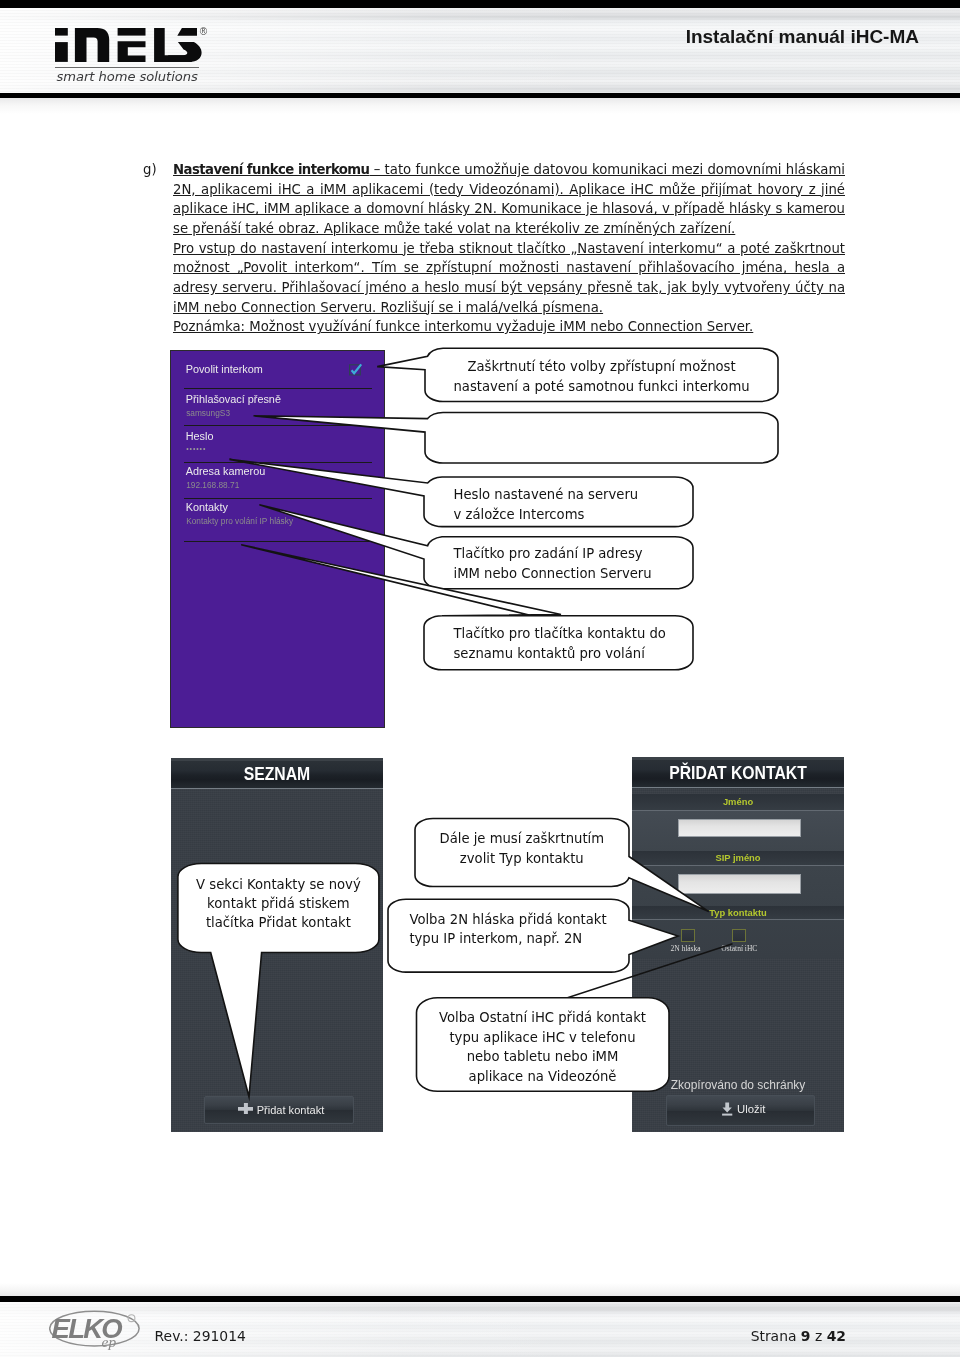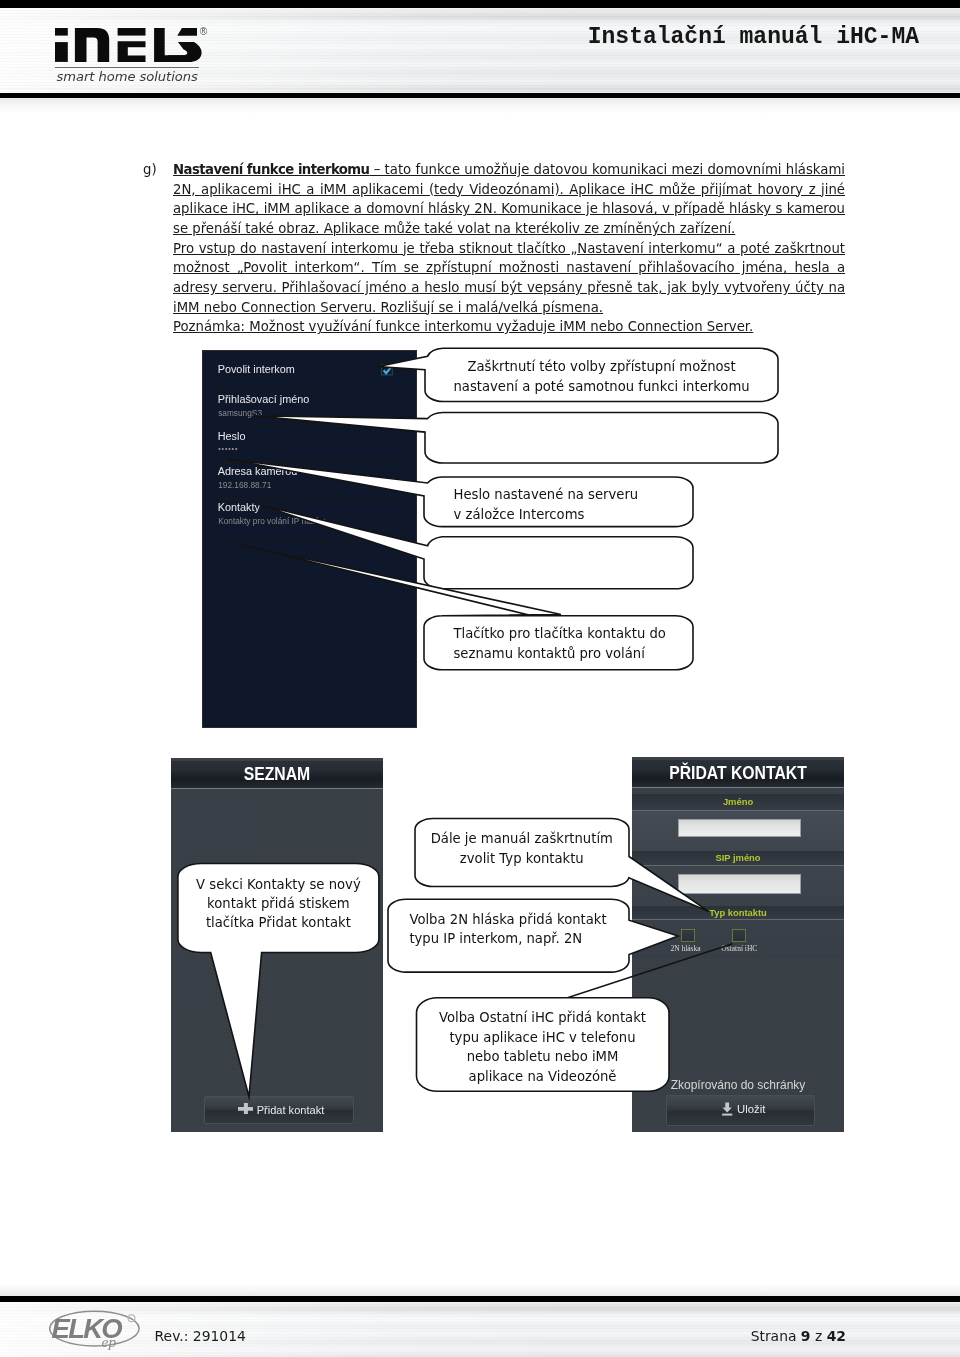--- a/index.html
+++ b/index.html
@@ -26,37 +26,37 @@
   .hdr-fade{position:absolute;left:0;top:98px;width:960px;height:16px;
       background:linear-gradient(to bottom,#e9e9ea 0%,#f7f7f7 45%,#ffffff 100%);}
 
   .logo-wrap{position:absolute;left:55.2px;top:28.2px;width:160px;height:52px;}
   .logo-mark{position:absolute;left:0;top:0;}
   .logo-reg{position:absolute;left:144.5px;top:-2px;font-size:10px;color:#4a4a4a;}
   .logo-rule{position:absolute;left:0;top:38.5px;width:143.4px;height:1px;background:#6a6a6a;}
   .logo-sub{position:absolute;left:1.3px;top:41.2px;font-size:13.1px;color:#39393b;letter-spacing:-0.05px;
       font-family:"DejaVu Sans",sans-serif;white-space:nowrap;font-style:italic;}
 
-  .hdr-title{position:absolute;right:41px;top:24px;font-size:23px;font-weight:bold;line-height:26px;
+  .hdr-title{position:absolute;right:41px;top:24px;font-size:19px;font-weight:bold;line-height:26px;
       color:#161616;white-space:nowrap;
-      font-family:Liberation Mono, monospace;}
+      font-family:Liberation Sans, sans-serif;}
 
   
   .body-text{position:absolute;left:173px;top:160px;width:672px;
       font-family:"DejaVu Sans",sans-serif;font-size:13.25px;line-height:19.66px;
       color:#1b1b1b;}
   .li-marker{position:absolute;left:-30px;top:0;}
   .tl{display:block;text-align:justify;text-align-last:justify;
       white-space:pre-wrap;overflow-wrap:normal;text-decoration:underline;}
   .tl-free{text-align-last:left;}
   b.strong{font-weight:bold;letter-spacing:-0.56px;}
 
   
   .shot1{position:absolute;left:171px;top:351px;width:213px;height:376px;
-      background:#0f172a;box-shadow:0 0 0 1px #2b2b2b;margin-left:32px;}
+      background:#4c1d95;box-shadow:0 0 0 1px #2b2b2b;}
   .s1-title{position:absolute;left:14.7px;color:#ebebeb;font-size:10.85px;line-height:14px;
       font-family:"Liberation Sans",sans-serif;white-space:nowrap;}
   .s1-sub{position:absolute;left:15.2px;color:#8c8c8c;font-size:8.3px;line-height:11px;
       font-family:"Liberation Sans",sans-serif;white-space:nowrap;}
   .s1-dots{font-size:7px;letter-spacing:.9px;color:#9a9a9a;}
   .s1-div{position:absolute;left:13px;width:188px;height:1px;background:#1a1a1a;}
   .s1-check{position:absolute;width:12px;height:12px;}
 
   
   .callout{position:absolute;}
@@ -172,21 +172,21 @@
   </div>
 
   <div class="shot1">
     <div class="s1-title" style="top:11.3px">Povolit interkom</div>
     <svg class="s1-check" style="left:178px;top:11.8px;width:14px;height:14px" viewBox="0 0 14 14">
       <rect x="0.6" y="1.8" width="10.7" height="10.1" fill="none" stroke="#2c4550" stroke-width="1.1"></rect>
       <path d="M2.6 7.3 L5.1 10.2 L12.2 1.4" fill="none" stroke="#3dacd8" stroke-width="2.3" stroke-linecap="butt" stroke-linejoin="miter"></path>
     </svg>
     <div class="s1-div" style="top:36.5px"></div>
 
-    <div class="s1-title" style="top:41px">Přihlašovací jméno</div>
+    <div class="s1-title" style="top:41px">Přihlašovací přesně</div>
     <div class="s1-sub" style="top:57.2px">samsungS3</div>
     <div class="s1-div" style="top:74px"></div>
 
     <div class="s1-title" style="top:78.1px">Heslo</div>
     <div class="s1-sub s1-dots" style="top:92.1px">••••••</div>
     <div class="s1-div" style="top:110.5px"></div>
 
     <div class="s1-title" style="top:113.3px">Adresa kamerou</div>
     <div class="s1-sub" style="top:129.2px">192.168.88.71</div>
     <div class="s1-div" style="top:147px"></div>
@@ -211,20 +211,24 @@
     </g>
   </svg>
 
   <div class="co-text co-c" style="left:427.7px;top:357.4px;width:347.7px">
     <div>Zaškrtnutí této volby zpřístupní možnost</div>
     <div>nastavení a poté samotnou funkci interkomu</div>
   </div>
   <div class="co-text" style="left:453.5px;top:484.5px;width:240px">
     <div>Heslo nastavené na serveru</div>
     <div>v záložce Intercoms</div>
+  </div>
+  <div class="co-text" style="left:453.5px;top:544px;width:240px">
+    <div>Tlačítko pro zadání IP adresy</div>
+    <div>iMM nebo Connection Serveru</div>
   </div>
   <div class="co-text" style="left:453.5px;top:623.5px;width:240px">
     <div>Tlačítko pro tlačítka kontaktu do</div>
     <div>seznamu kontaktů pro volání</div>
   </div>
 
   <div class="shot2">
     <div class="sc-hdr">
         <span>SEZNAM</span>
       </div>
@@ -272,21 +276,21 @@
       <path d="M437.5 997.8 H648 a21 15 0 0 1 21 15 V1076.2 a21 15 0 0 1 -21 15 H437.5 a21 15 0 0 1 -21 -15 V1012.8 a21 15 0 0 1 21 -15 h130 L732.5 943.8 L567.5 997.8 Z"></path>
     </g>
   </svg>
 
   <div class="co-text co-c" style="left:177.9px;top:875.8px;width:201px;line-height:18.9px">
     <div>V sekci Kontakty se nový</div>
     <div>kontakt přidá stiskem</div>
     <div>tlačítka Přidat kontakt</div>
   </div>
   <div class="co-text co-c" style="left:415px;top:829px;width:213.6px;line-height:19.7px">
-    <div>Dále je manuál zaškrtnutím</div>
+    <div>Dále je musí zaškrtnutím</div>
     <div>zvolit Typ kontaktu</div>
   </div>
   <div class="co-text" style="left:409.4px;top:909.6px;width:220px;line-height:19.7px">
     <div>Volba 2N hláska přidá kontakt</div>
     <div>typu IP interkom, např. 2N</div>
   </div>
   <div class="co-text co-c" style="left:416.5px;top:1007.8px;width:252px;line-height:19.8px">
     <div>Volba Ostatní iHC přidá kontakt</div>
     <div>typu aplikace iHC v telefonu</div>
     <div>nebo tabletu nebo iMM</div>

